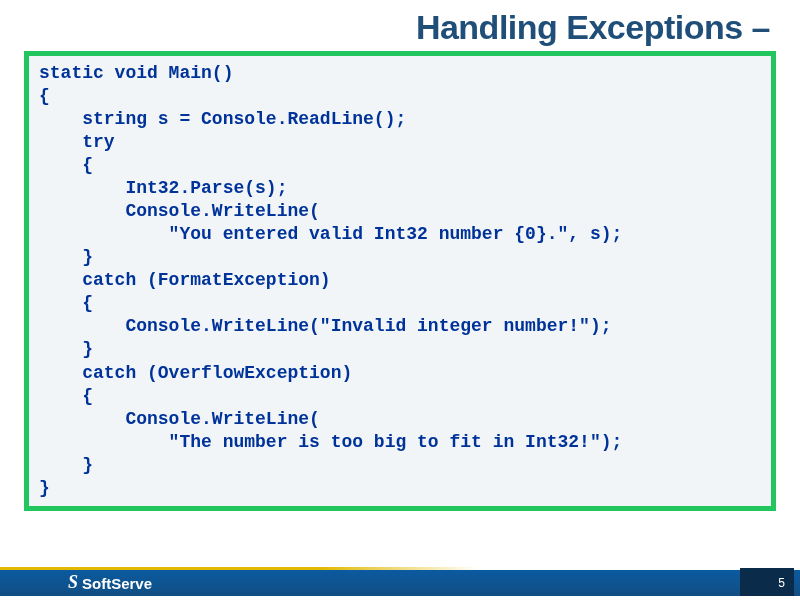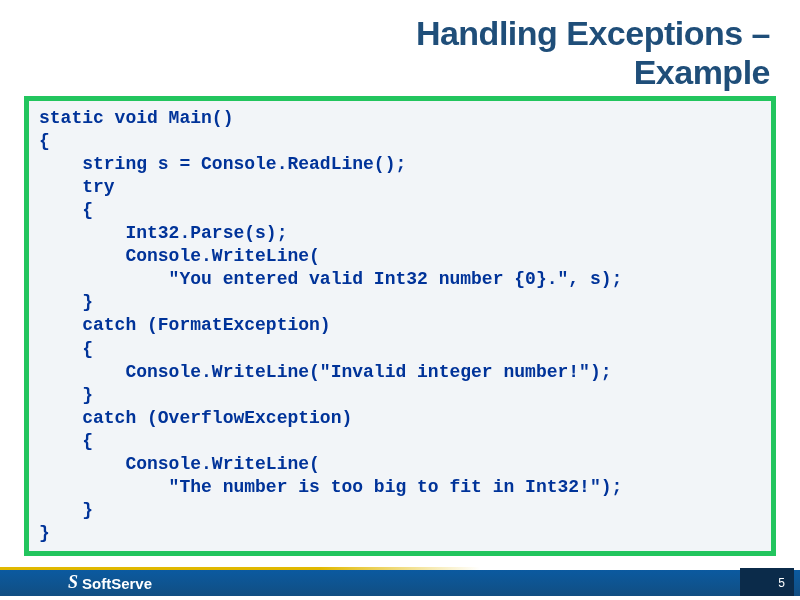--- a/index.html
+++ b/index.html
@@ -10,21 +10,21 @@
     background: #ffffff;
     font-family: Verdana, Geneva, sans-serif;
     overflow: hidden;
     position: relative;
   }
   .slide-title {
     color: #1f4e79;
     font-weight: bold;
     font-size: 34px;
     text-align: right;
-    padding: 14px 30px 0 0;
+    padding: 8px 30px 0 0;
     line-height: 1.15;
     letter-spacing: -0.5px;
   }
   .code-block {
     margin: 4px 24px 0 24px;
     background: #f2f5f8;
     border: 5px solid #22c55e;
     padding: 6px 10px 6px 10px;
     font-family: Consolas, "Courier New", monospace;
     font-size: 18px;
@@ -85,21 +85,20 @@
     height: 26px;
     background: #0b2b4a;
     border: 1px solid #0b2b4a;
   }
 </style>
 </head>
 <body>
 
 <div class="slide-title">
   <span>Handling Exceptions –</span><br>
-  <span>Example</span>
 </div>
 
 <div class="code-block">static void Main()
 {
     string s = Console.ReadLine();
     try
     {
         Int32.Parse(s);
         Console.WriteLine(
             "You entered valid Int32 number {0}.", s);

